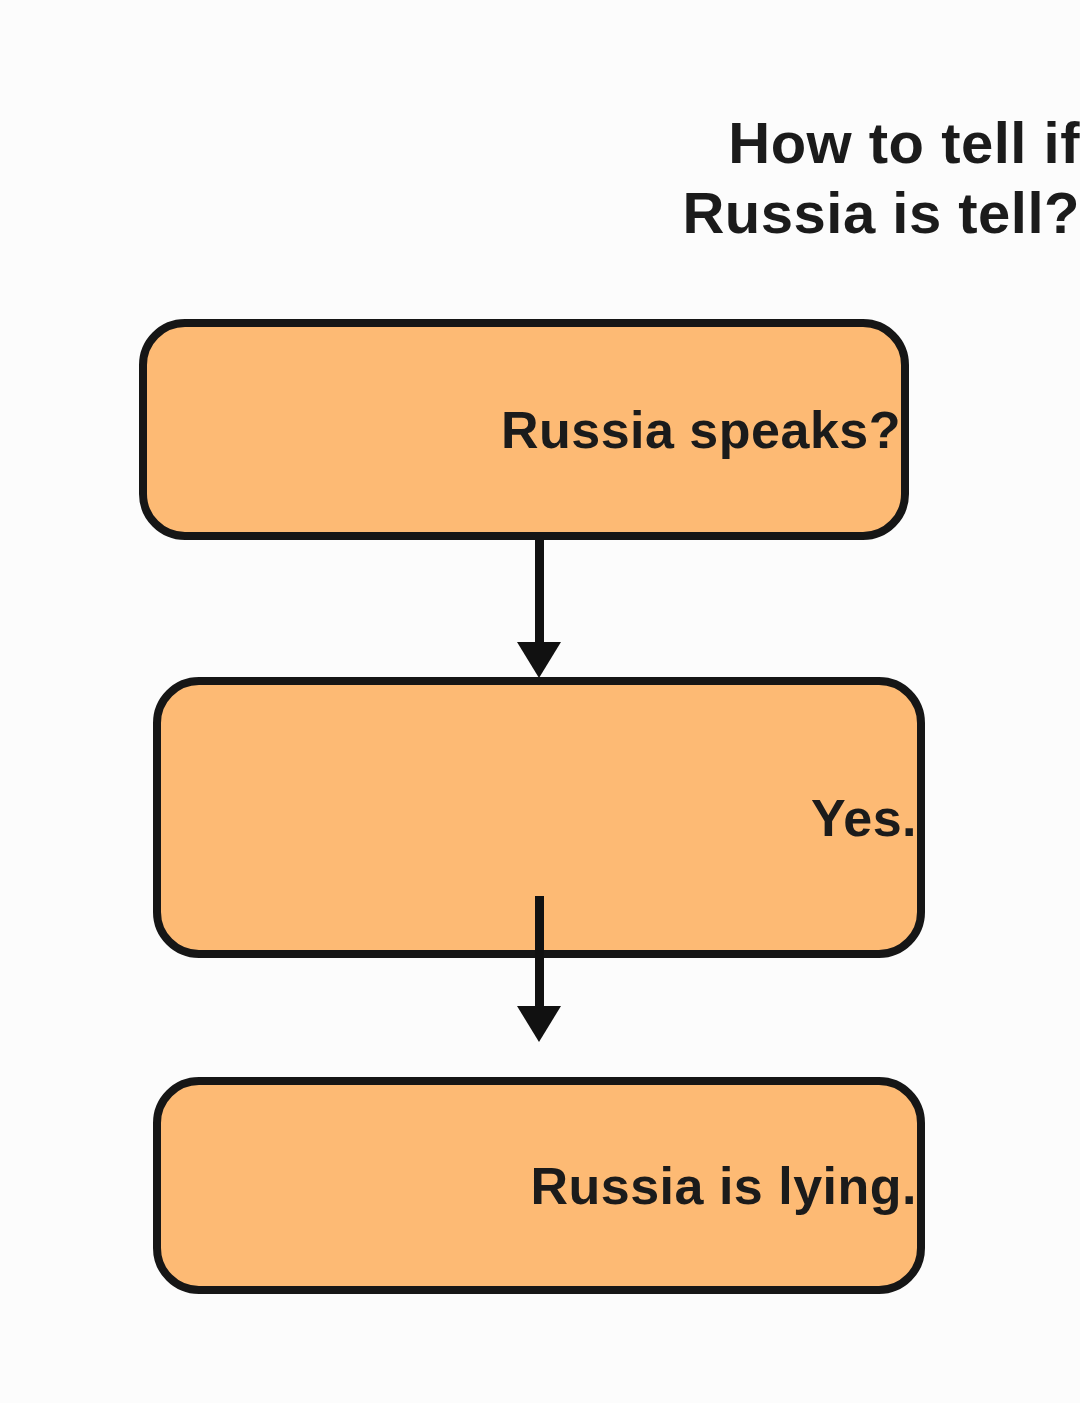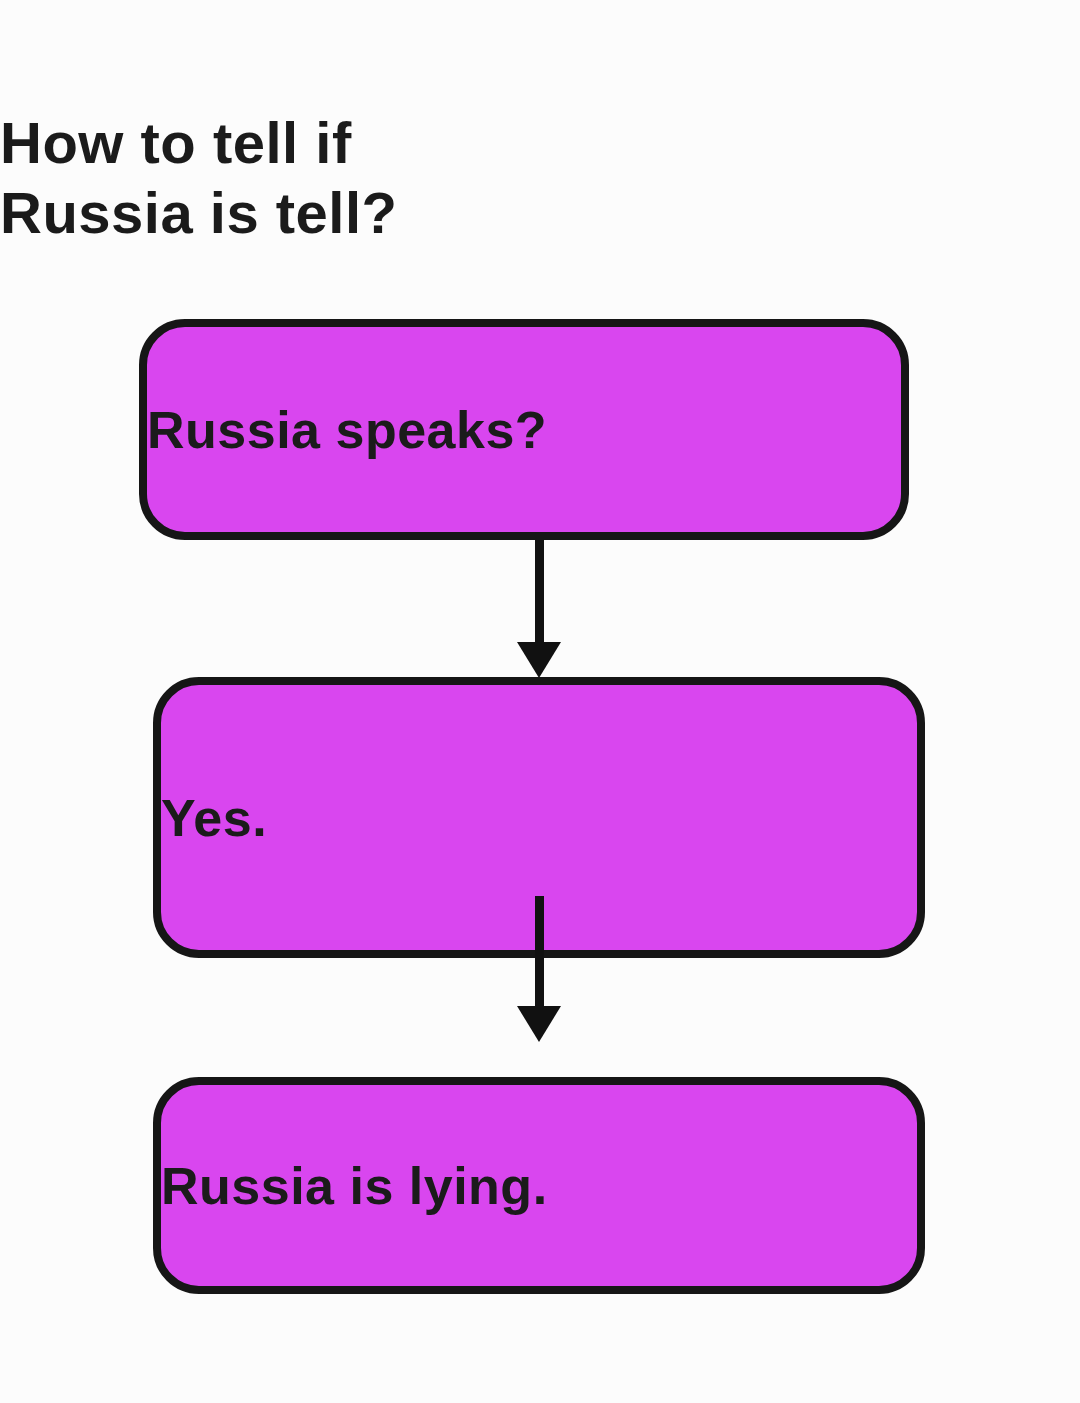--- a/index.html
+++ b/index.html
@@ -16,36 +16,36 @@
     height: 1403px;
     margin: 0 auto;
     background: #fcfcfc;
     overflow: hidden;
   }
   .title {
     position: absolute;
     left: 0;
     top: 108px;
     width: 1080px;
-    text-align: left;
+    text-align: right;
     font-size: 58px;
     line-height: 70px;
     font-weight: 700;
     color: #1b1b1b;
     letter-spacing: 0.5px;
   }
   .node {
     position: absolute;
     box-sizing: border-box;
-    background: #d946ef;
+    background: #fdba74;
     border: 8px solid #161616;
     border-radius: 46px;
     display: flex;
     align-items: center;
-    justify-content: flex-start;
+    justify-content: flex-end;
   }
   .node .label {
     font-size: 52px;
     font-weight: 700;
     color: #1b1b1b;
     letter-spacing: 0.5px;
     text-align: center;
   }
   .node-1 { left: 139px; top: 319px; width: 770px; height: 221px; }
   .node-2 { left: 153px; top: 677px; width: 772px; height: 281px; }

